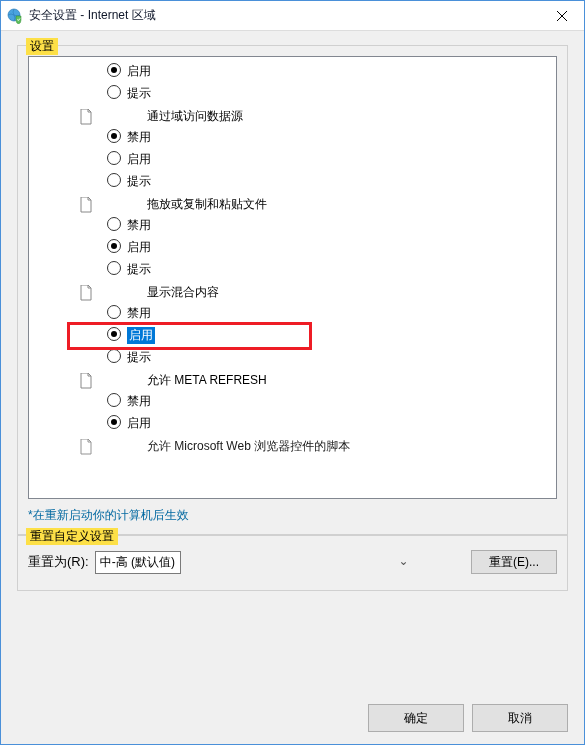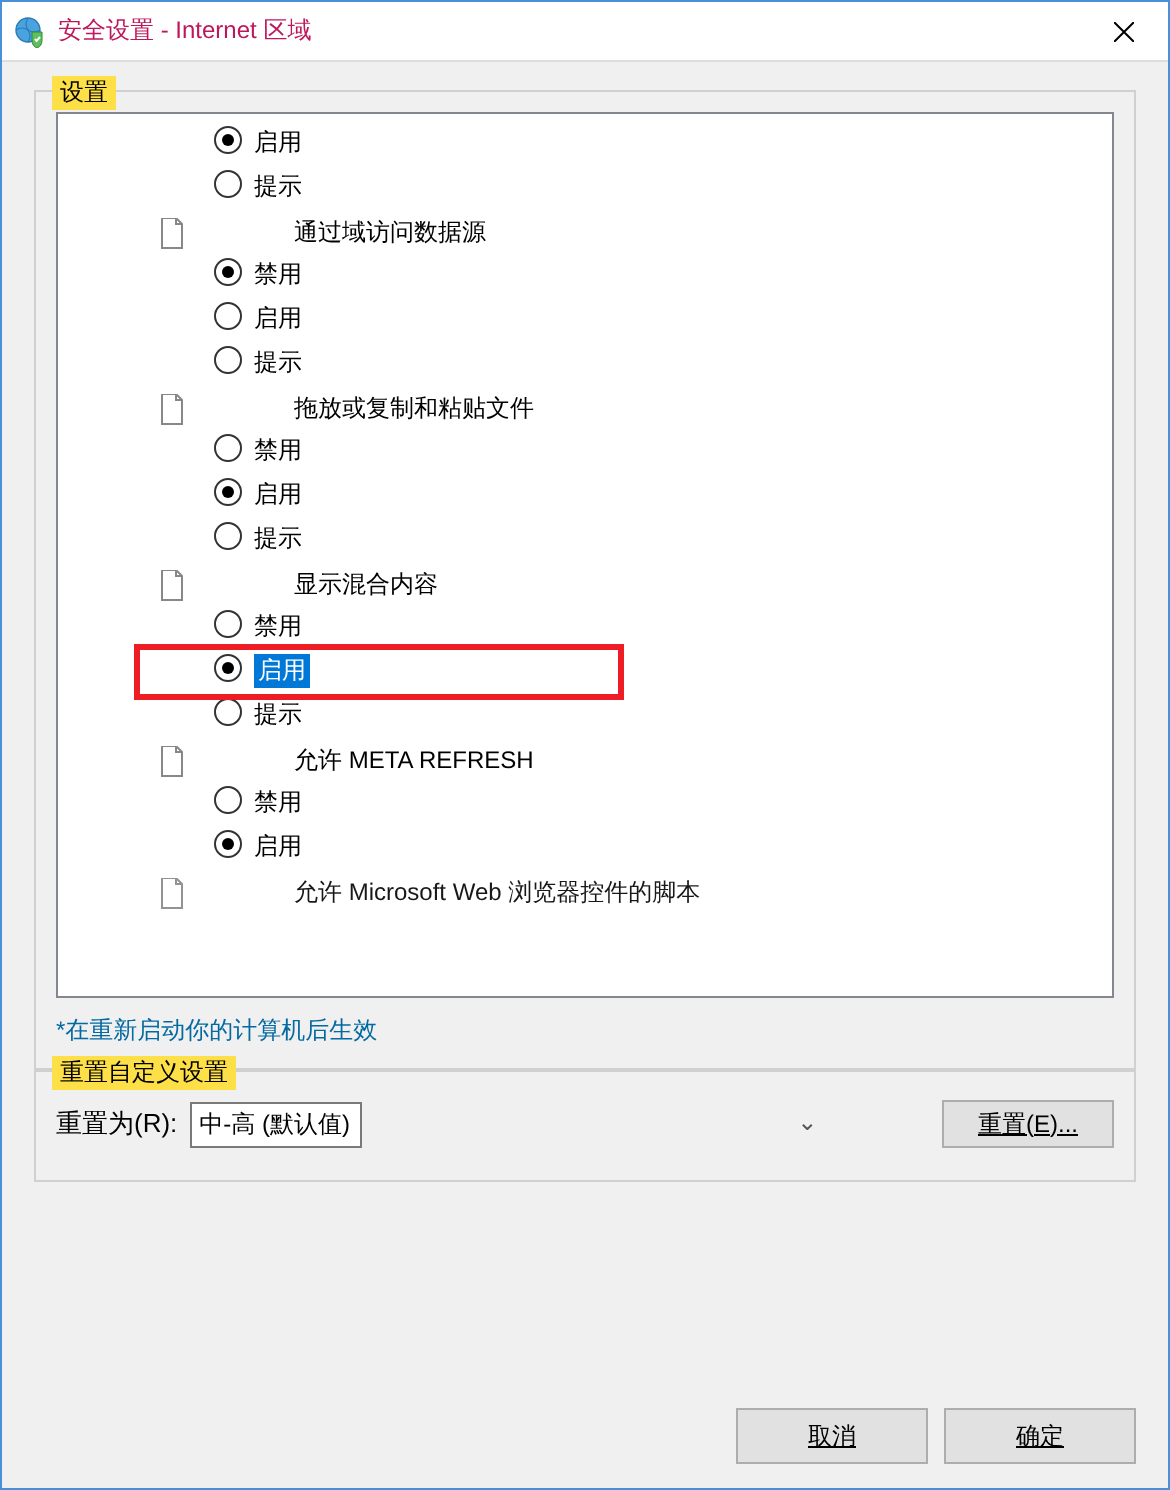--- a/index.html
+++ b/index.html
@@ -31,21 +31,21 @@
       width: 16px;
       height: 16px;
       margin-right: 6px;
       display: inline-flex;
       align-items: center;
       justify-content: center;
     }
     .titlebar-text {
       flex: 1;
       font-size: 12px;
-      color: #be185d;
+      color: #0f172a;
     }
     .titlebar-close {
       width: 45px;
       height: 30px;
       display: flex;
       align-items: center;
       justify-content: center;
       cursor: pointer;
       font-size: 14px;
     }
@@ -178,21 +178,20 @@
       pointer-events: none;
     }
     .btn {
       min-width: 86px;
       height: 24px;
       background: #e1e1e1;
       border: 1px solid #adadad;
       font-size: 12px;
       cursor: pointer;
       padding: 0 12px;
-      text-decoration: underline;
     }
     .footer-buttons {
       margin-top: auto;
       padding-top: 24px;
       display: flex;
       justify-content: flex-end;
       gap: 8px;
     }
     .footer-buttons .btn {
       min-width: 96px;
@@ -347,18 +346,18 @@
             <option>中-高 (默认值)</option>
           </select>
         </div>
         <div class="reset-btn-col">
           <button class="btn">重置(E)...</button>
         </div>
       </div>
     </div>
 
     <div class="footer-buttons">
+      <button class="btn">确定</button>
       <button class="btn">取消</button>
-      <button class="btn">确定</button>
     </div>
 
   </div>
 </div>
 
 </body></html>

